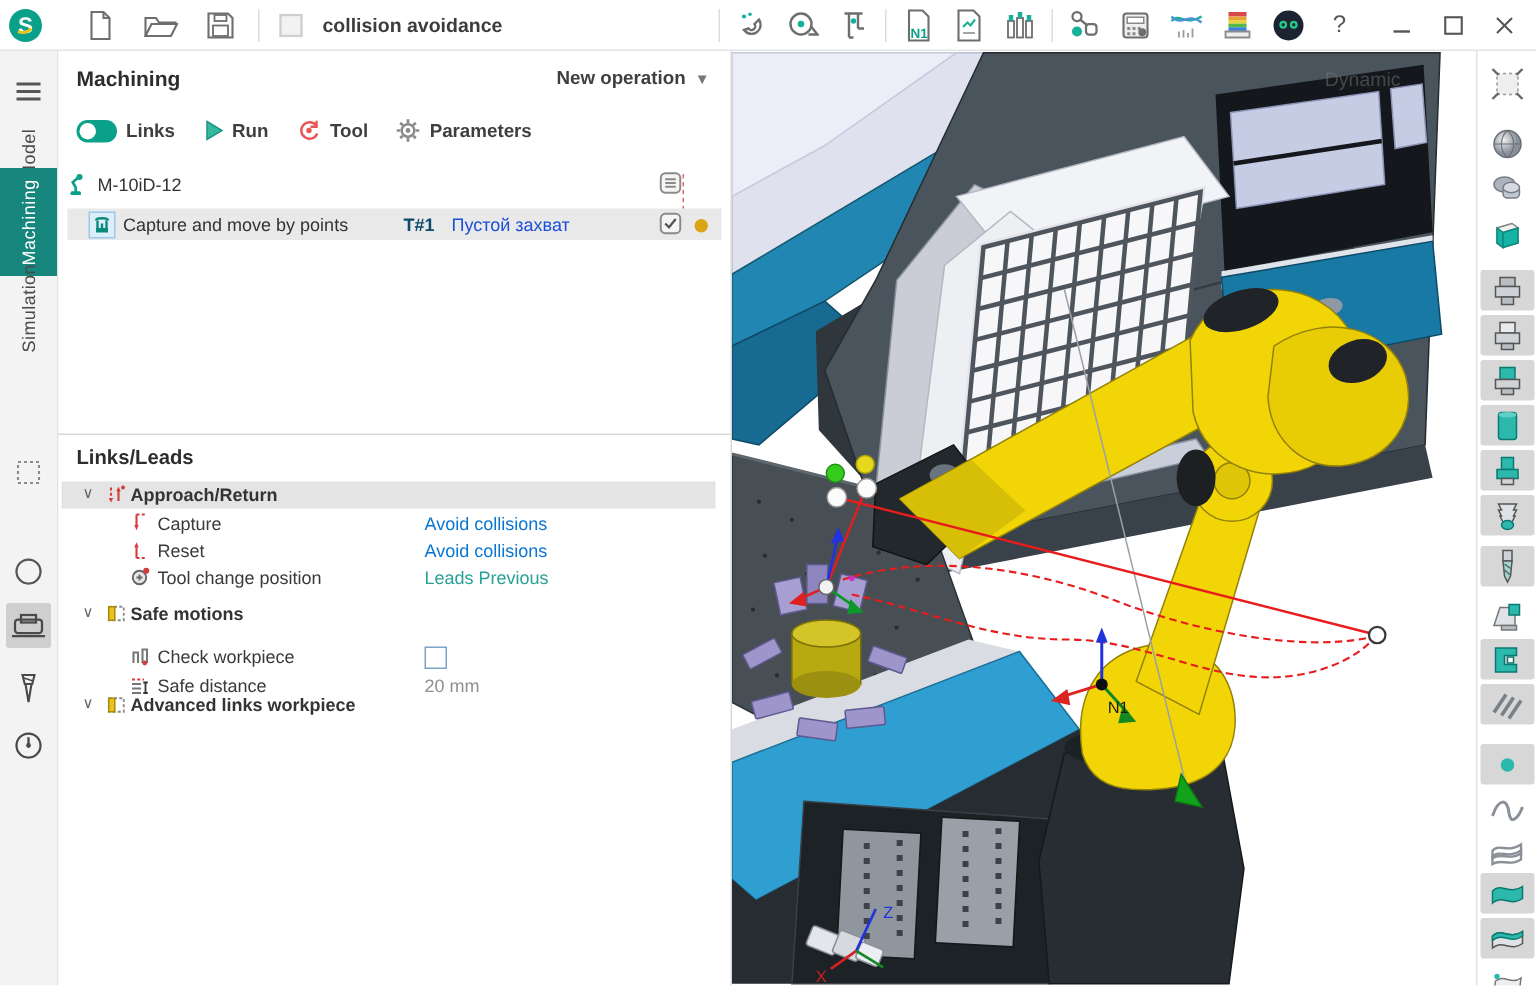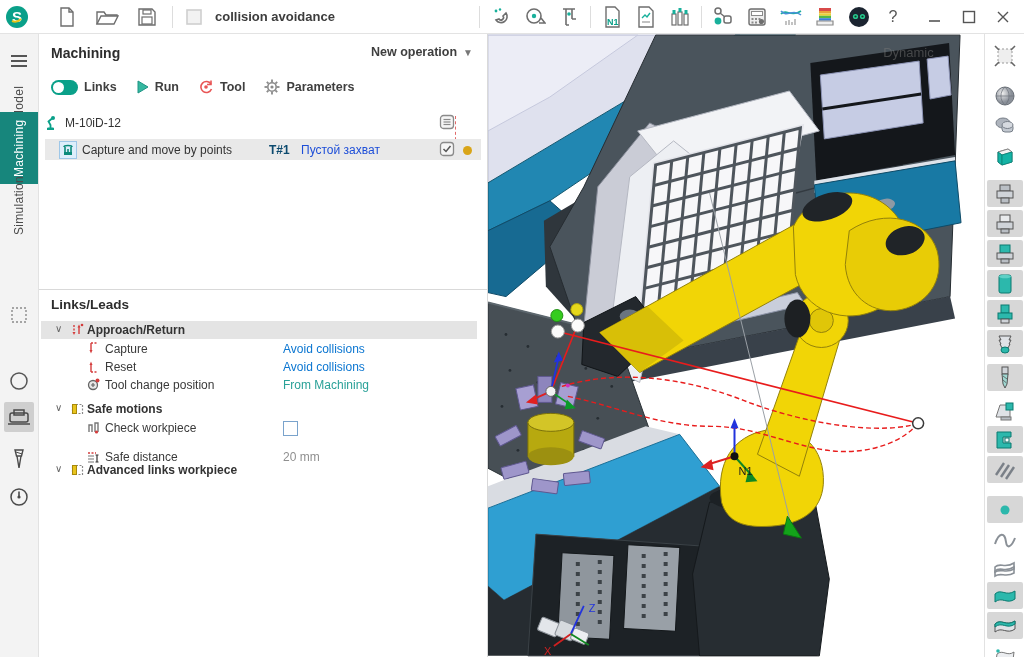--- a/index.html
+++ b/index.html
@@ -402,34 +402,34 @@
   </div>
   <div class="prop-row" style="top:342px">
     <span class="picon">
       <svg width="13" height="13">
           <circle cx="6" cy="7" r="4.5" fill="#e8e8e8" stroke="#666" stroke-width="1.3"></circle>
           <path d="M4 7 h4 M6 5 v4" stroke="#666" stroke-width="1.2"></path>
           <circle cx="10.5" cy="2.5" r="2" fill="#d43c3c"></circle>
         </svg>
     </span>
     <span class="ptext">Tool change position</span>
-    <span class="pval val-teal">From Machining</span>
+    <span class="pval val-teal">Leads Previous</span>
   </div>
 
   <div class="grp-hdr" style="top:366px">
     <span class="chev">∨</span>
     <span class="gicon">
       <svg width="13" height="13">
           <rect x="1.5" y="2.5" width="10" height="9" fill="#fff" stroke="#888" stroke-width="1.2" stroke-dasharray="2 1.5"></rect>
           <rect x="1.5" y="2.5" width="4" height="9" fill="#e8c41e" stroke="#a8890a"></rect>
         </svg>
     </span>
     <span class="gtext">Safe motions</span>
   </div>
-  <div class="prop-row" style="top:385px">
+  <div class="prop-row" style="top:395px">
     <span class="picon">
       <svg width="13" height="13">
           <path d="M2 11 V4 h3 v7 M8 11 V2 h3 v9" fill="none" stroke="#777" stroke-width="1.4"></path>
           <circle cx="9.5" cy="11" r="1.6" fill="#d43c3c"></circle>
         </svg>
     </span>
     <span class="ptext">Check workpiece</span>
     <span class="cb"></span>
   </div>
   <div class="prop-row" style="top:414px">

